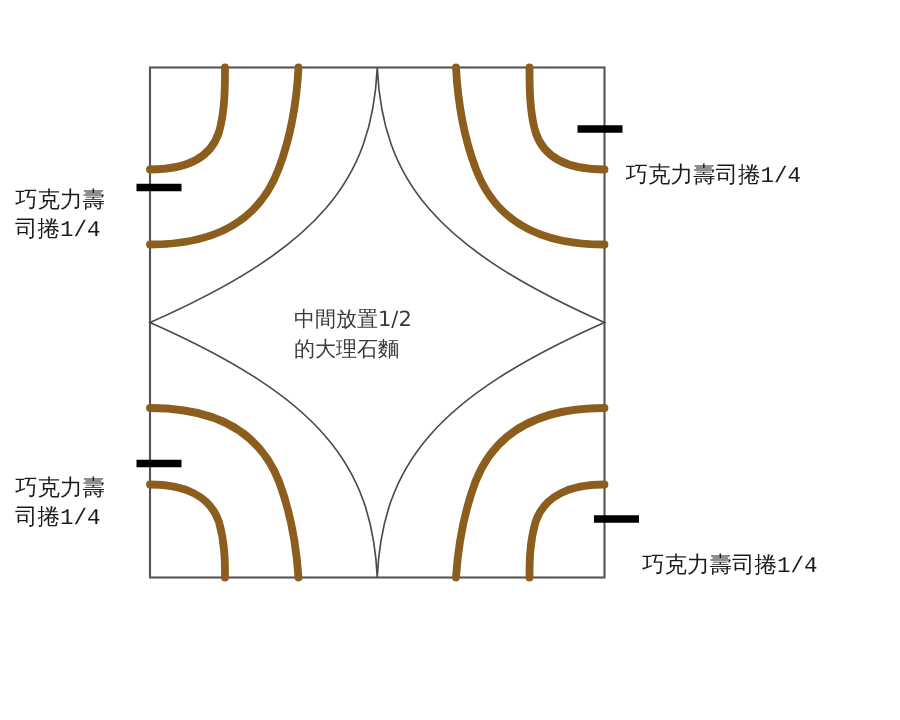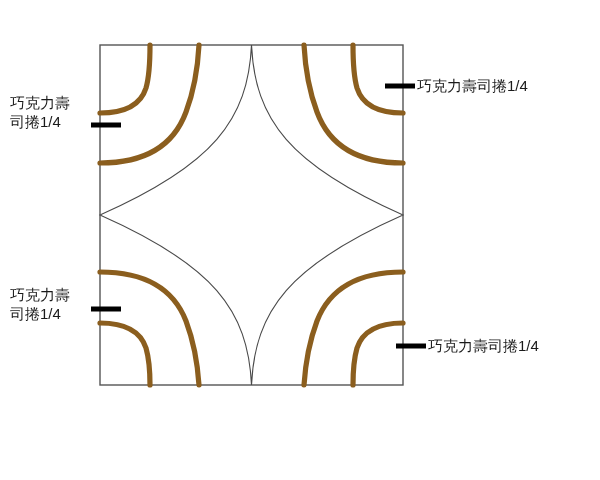--- a/index.html
+++ b/index.html
@@ -26,21 +26,22 @@
     width: 600px;
     height: 480px;
   }
   .label {
     position: absolute;
     color: #1a1a1a;
     font-size: 15px;
     line-height: 19px;
     letter-spacing: 0px;
     white-space: pre-line;
-    font-family: Liberation Sans, sans-serif;
+    font-family: Liberation Mono, monospace;
+    margin-top: 32px;
   }
   .label-center {
     position: absolute;
     color: #3a3a3a;
     font-size: 14px;
     line-height: 20px;
     white-space: pre-line;
     text-align: left;
     font-family: "DejaVu Sans", "Liberation Sans", sans-serif;
   }
@@ -96,14 +97,16 @@
   <div class="label" id="lbl-tl">巧克力壽
 司捲1/4</div>
 
   <div class="label" id="lbl-tr">巧克力壽司捲1/4</div>
 
   <div class="label" id="lbl-bl">巧克力壽
 司捲1/4</div>
 
   <div class="label" id="lbl-br">巧克力壽司捲1/4</div>
 
+  <div class="label-center" id="lbl-center">中間放置1/2
+的大理石麵</div>
 
 </div>
 
 </body></html>

